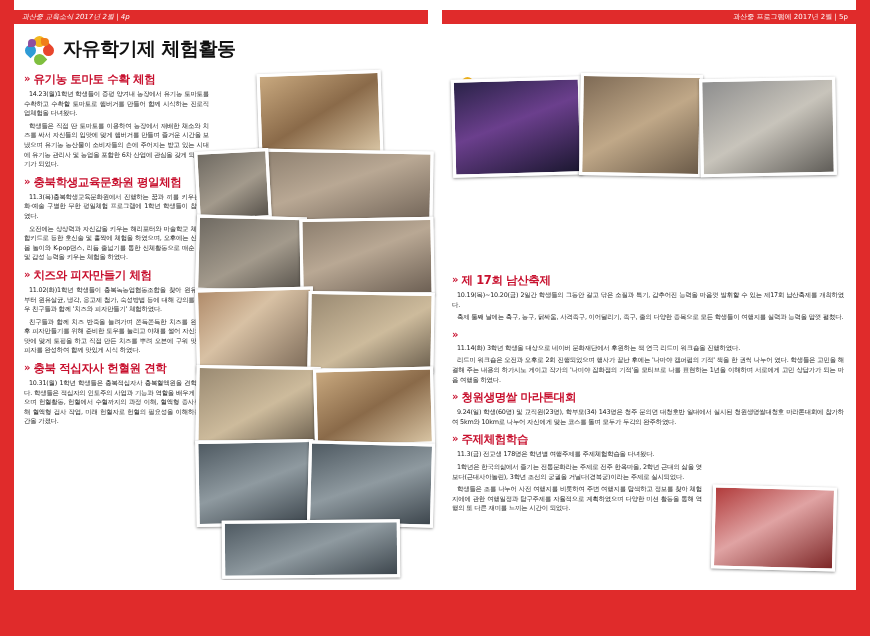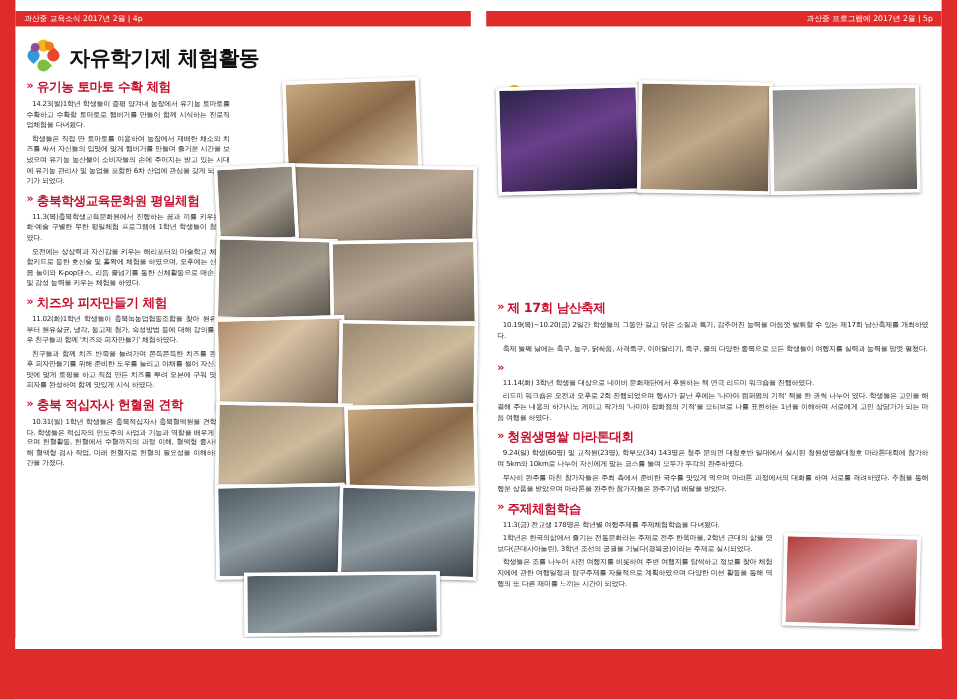--- a/index.html
+++ b/index.html
@@ -9,30 +9,30 @@
   }
   
   .edge-left{position:absolute;left:0;top:0;width:14px;height:636px;background:#e02b2b;}
   .edge-right{position:absolute;right:0;top:0;width:14px;height:636px;background:#e02b2b;}
   .edge-bottom{position:absolute;left:0;bottom:0;width:870px;height:46px;background:#e02b2b;}
   .white-strip{position:absolute;left:14px;bottom:46px;width:842px;height:10px;background:#fff;}
 
   
   .hdr{position:absolute;top:10px;height:14px;background:#e02b2b;color:#fff;font-size:7px;
        line-height:14px;}
-  .hdr-l{left:14px;width:414px;}
+  .hdr-l{left:14px;width:414px;font-style:italic;}
   .hdr-r{right:14px;width:414px;text-align:right;}
   .hdr span{display:inline-block;padding:0 8px;}
 
   .col{position:absolute;top:36px;width:392px;}
   .col-left{left:24px;}
   .col-right{left:452px;margin-top:41px;}
 
   
-  .sec-title{display:flex;align-items:flex-end;gap:9px;margin-bottom:6px;}
+  .sec-title{display:flex;align-items:flex-start;gap:9px;margin-bottom:6px;}
   .flower{position:relative;width:30px;height:30px;flex:0 0 30px;}
   .flower i{position:absolute;display:block;width:11px;height:11px;border-radius:50% 50% 50% 0;}
   .sec-title h1{font-size:19px;margin:0;font-weight:bold;color:#111;letter-spacing:-0.5px;}
 
   
   .art{margin-bottom:5px;}
   .art-h{display:flex;align-items:flex-start;gap:5px;color:#c8102e;font-size:11.5px;font-weight:bold;
          margin:0 0 3px 0;letter-spacing:-0.4px;}
   .chev{color:#c8102e;font-size:10px;line-height:13px;letter-spacing:-2px;flex:0 0 auto;}
   .body{font-size:6.4px;line-height:9.6px;color:#222;text-align:justify;letter-spacing:-0.2px;margin:0 0 5px 0;}
@@ -163,21 +163,20 @@
       </div>
     </div>
 
     <div class="art">
       <div class="art-h">
         <span class="chev">»</span>
         <span>청원생명쌀 마라톤대회</span>
       </div>
       <div class="body">
         <p>9.24(일) 학생(60명) 및 교직원(23명), 학부모(34) 143명은 청주 문의면 대청호반 일대에서 실시된 청원생명쌀대청호 마라톤대회에 참가하여 5km와 10km로 나누어 자신에게 맞는 코스를 돌며 모두가 두각의 완주하였다.</p>
-        <p>무사히 완주를 마친 참가자들은 주최 측에서 준비한 국수를 맛있게 먹으며 마라톤 과정에서의 대화를 하며 서로를 격려하였다. 추첨을 통해 행운 상품을 받았으며 마라톤을 완주한 참가자들은 완주기념 배달을 받았다.</p>
       </div>
     </div>
 
     <div class="art" style="width:250px;">
       <div class="art-h">
         <span class="chev">»</span>
         <span>주제체험학습</span>
       </div>
       <div class="body">
         <p>11.3(금) 전교생 178명은 학년별 여행주제를 주제체험학습을 다녀왔다.</p>

